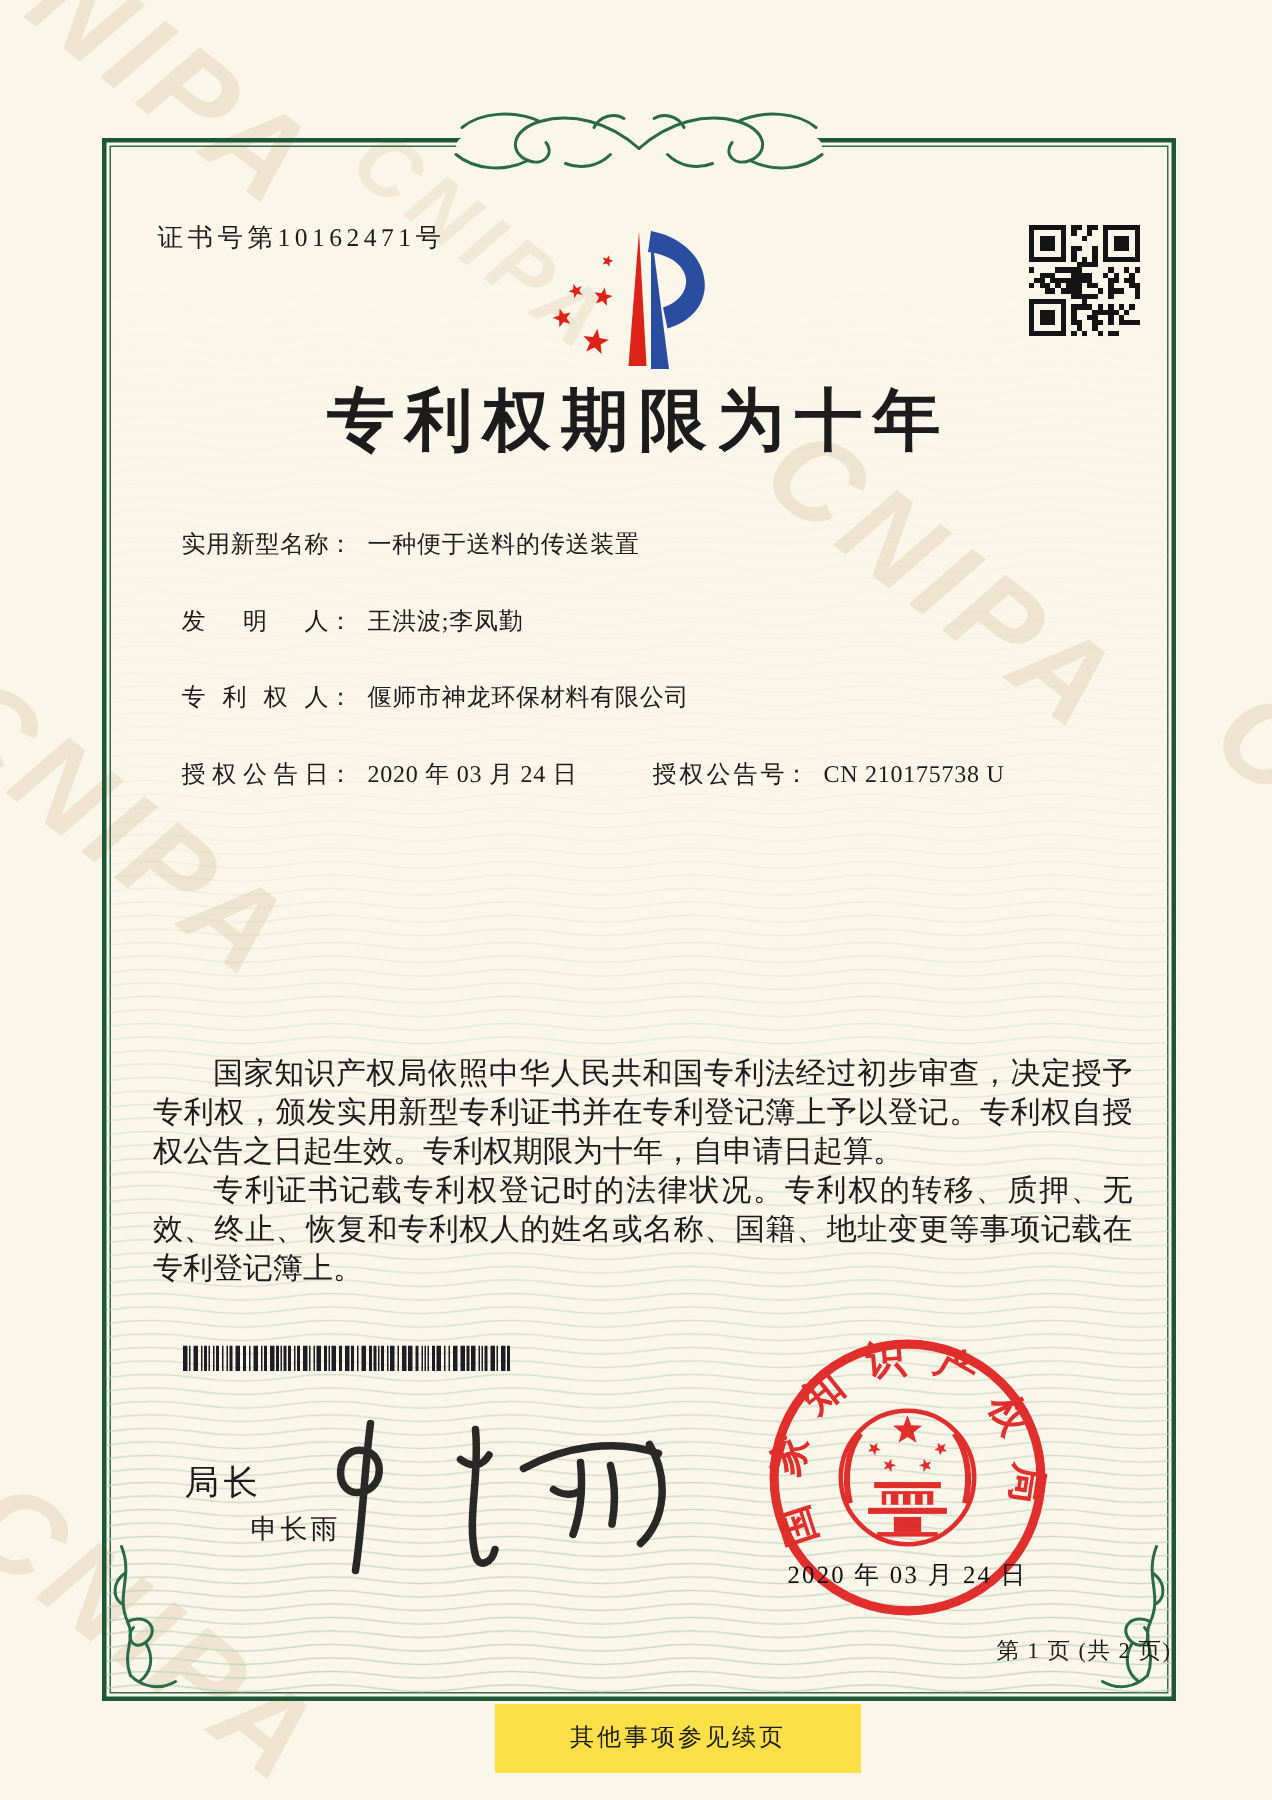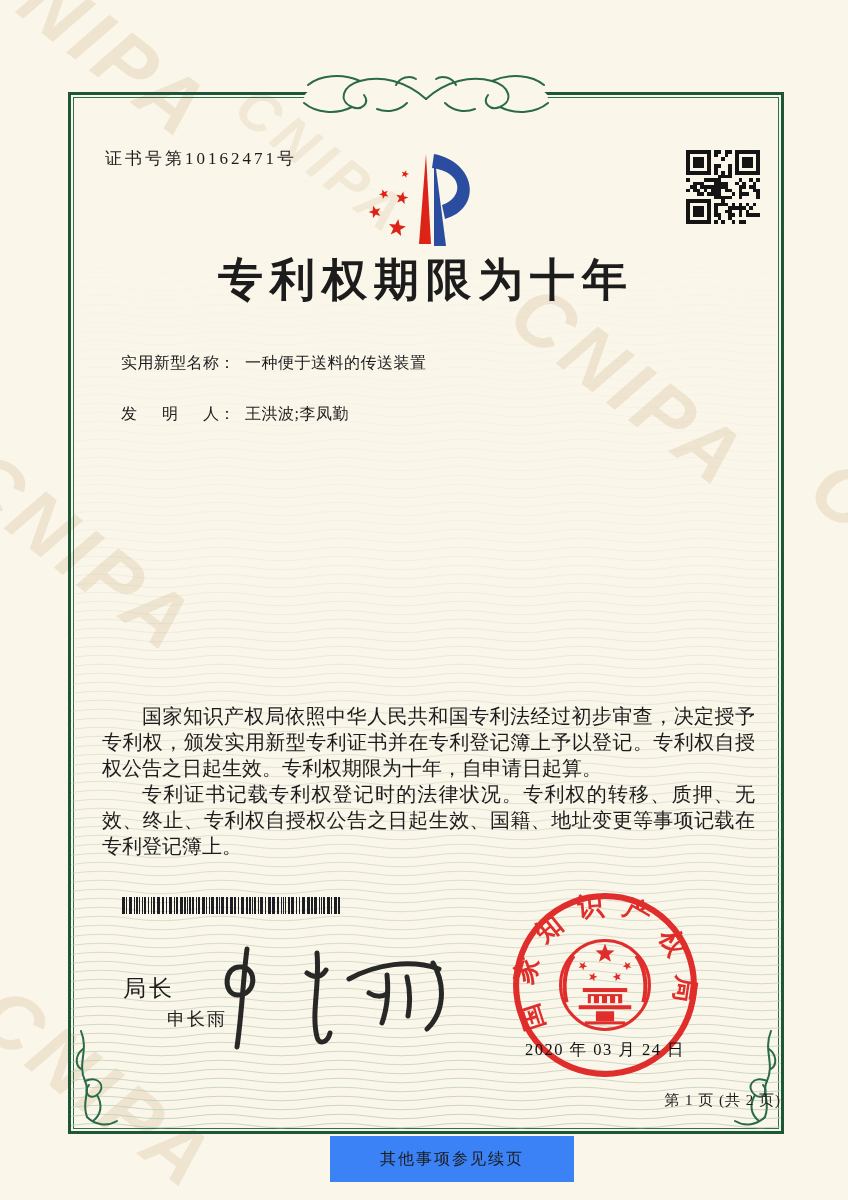--- a/index.html
+++ b/index.html
@@ -99,21 +99,21 @@
     text-align:center;font-size:16.5px;letter-spacing:1.5px;color:#111;
   }
 
   
   .page-info{
     position:absolute;left:0;top:996px;width:100%;z-index:4;
     text-align:right;font-size:15px;letter-spacing:1px;
   }
   .note-box{
     position:absolute;left:330px;top:1136px;width:244px;height:46px;
-    background:#3b82f6;z-index:4;
+    background:#fde047;z-index:4;
     text-align:center;line-height:46px;font-size:16px;letter-spacing:2px;
   }
 </style>
 </head>
 <body>
 
 <div class="certificate">
 
   <span class="watermark wm1">CNIPA</span>
   <span class="watermark wm2">CNIPA</span>
@@ -313,25 +313,34 @@
 
     <h1 class="title">专利权期限为十年</h1>
 
     <div class="fields">
       <div class="field-row">
         <span class="flabel">实用新型名称</span><span class="colon">：</span><span class="fvalue">一种便于送料的传送装置</span>
       </div>
       <div class="field-row">
         <span class="flabel">发明人</span><span class="colon">：</span><span class="fvalue">王洪波;李凤勤</span>
       </div>
+      <div class="field-row">
+        <span class="flabel">专利权人</span><span class="colon">：</span><span class="fvalue">偃师市神龙环保材料有限公司</span>
+      </div>
+      <div class="field-row">
+        <span class="flabel">授权公告日</span><span class="colon">：</span><span class="fvalue">2020 年 03 月 24 日</span>
+        <span class="grant-right">
+          <span class="flabel">授权公告号</span><span class="colon">：</span><span class="fvalue">CN 210175738 U</span>
+        </span>
+      </div>
     </div>
 
     <div class="body-text">
       <p>国家知识产权局依照中华人民共和国专利法经过初步审查，决定授予专利权，颁发实用新型专利证书并在专利登记簿上予以登记。专利权自授权公告之日起生效。专利权期限为十年，自申请日起算。</p>
-      <p>专利证书记载专利权登记时的法律状况。专利权的转移、质押、无效、终止、专利权自授权公告之日起生效、国籍、地址变更等事项记载在专利登记簿上。</p>
+      <p>专利证书记载专利权登记时的法律状况。专利权的转移、质押、无效、终止、恢复和专利权人的姓名或名称、国籍、地址变更等事项记载在专利登记簿上。</p>
     </div>
 
     <svg class="barcode" id="barcodesvg" width="222" height="17" xmlns="http://www.w3.org/2000/svg">
         <rect x="0" y="0" width="3" height="17" fill="#1d1d24"></rect>
         <rect x="4" y="0" width="1" height="17" fill="#1d1d24"></rect>
         <rect x="7" y="0" width="3" height="17" fill="#1d1d24"></rect>
         <rect x="12" y="0" width="1" height="17" fill="#1d1d24"></rect>
         <rect x="14" y="0" width="2" height="17" fill="#1d1d24"></rect>
         <rect x="17" y="0" width="1" height="17" fill="#1d1d24"></rect>
         <rect x="20" y="0" width="1" height="17" fill="#1d1d24"></rect>

